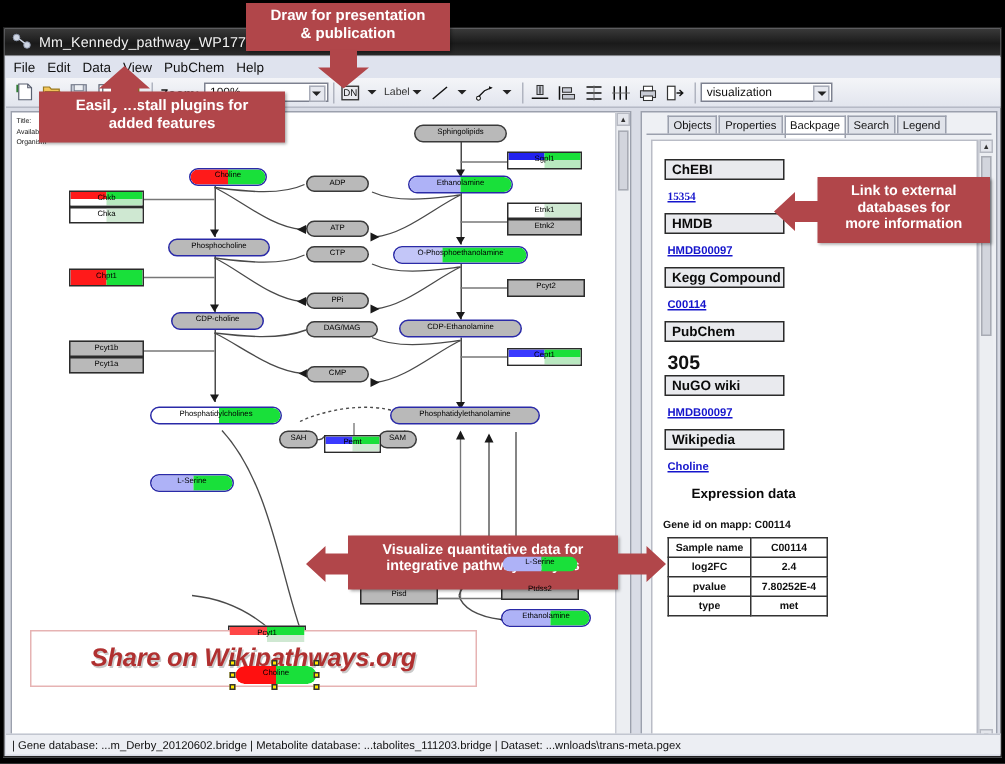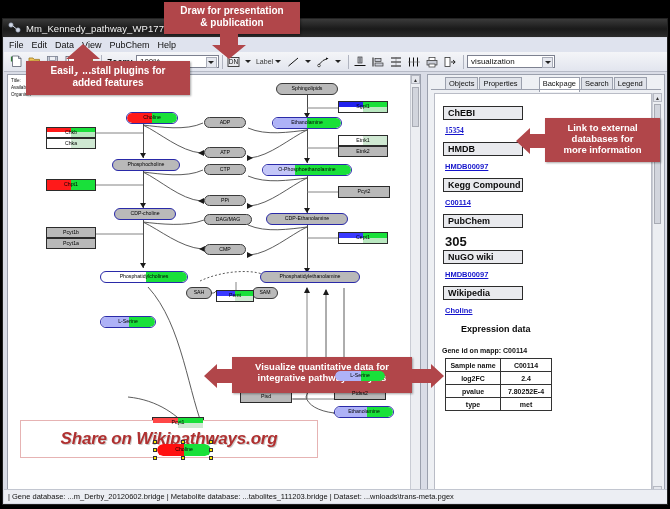--- a/index.html
+++ b/index.html
@@ -49,21 +49,21 @@
   .vscroll{position:absolute;right:0;top:0;width:9px;height:100%;background:#eceef2;border-left:1px solid #c9ccd4;}
   .vscroll .thumb{position:absolute;left:1px;top:12px;width:7px;height:40px;background:#d2d5dd;border:1px solid #a8abb4;box-sizing:border-box;}
   .vscroll .ar{position:absolute;left:0;width:9px;height:9px;background:#e4e6ec;border:1px solid #b6b9c2;box-sizing:border-box;font-size:5px;color:#333;display:flex;align-items:center;justify-content:center;}
   .hscroll{position:absolute;left:0;bottom:0;height:9px;width:100%;background:#eceef2;border-top:1px solid #c9ccd4;}
   .hscroll .ar{position:absolute;top:0;height:9px;width:9px;background:#e4e6ec;border:1px solid #b6b9c2;box-sizing:border-box;font-size:5px;color:#333;display:flex;align-items:center;justify-content:center;}
 
   
   #tabs{position:absolute;left:3px;top:2px;height:13px;display:flex;align-items:flex-start;padding-left:14px;}
   .tab{font-size:7.5px;color:#111;border:1px solid #9ba0ad;border-bottom:none;background:#e0e3ea;
        padding:1px 3px 1px 3px;margin-right:1px;box-sizing:border-box;height:12px;line-height:10px;}
-  .tab.active{background:#fff;height:15px;margin-left:16px;}
+  .tab.active{background:#fff;height:15px;}
   #tabline{position:absolute;left:3px;top:14px;width:230px;height:1px;background:#9ba0ad;}
   #sideinner{position:absolute;left:6px;top:18px;width:218px;height:402px;background:#fff;
       border:1px solid #b9bcc6;box-sizing:border-box;overflow:hidden;}
 
   .dbbox{position:absolute;border:1px solid #2b2b2b;background:#e9eaee;box-sizing:border-box;
       font-size:9px;font-weight:bold;color:#0a0a0a;display:flex;align-items:center;padding-left:4px;height:14px;}
   .dblink{position:absolute;font-size:7.5px;color:#1414cc;text-decoration:underline;font-weight:bold;}
   .dbplain{position:absolute;font-size:13px;color:#111;font-weight:bold;}
   .exphead{position:absolute;font-size:9px;font-weight:bold;color:#0a0a0a;}
   .genelbl{position:absolute;font-size:7px;color:#111;font-weight:bold;}

